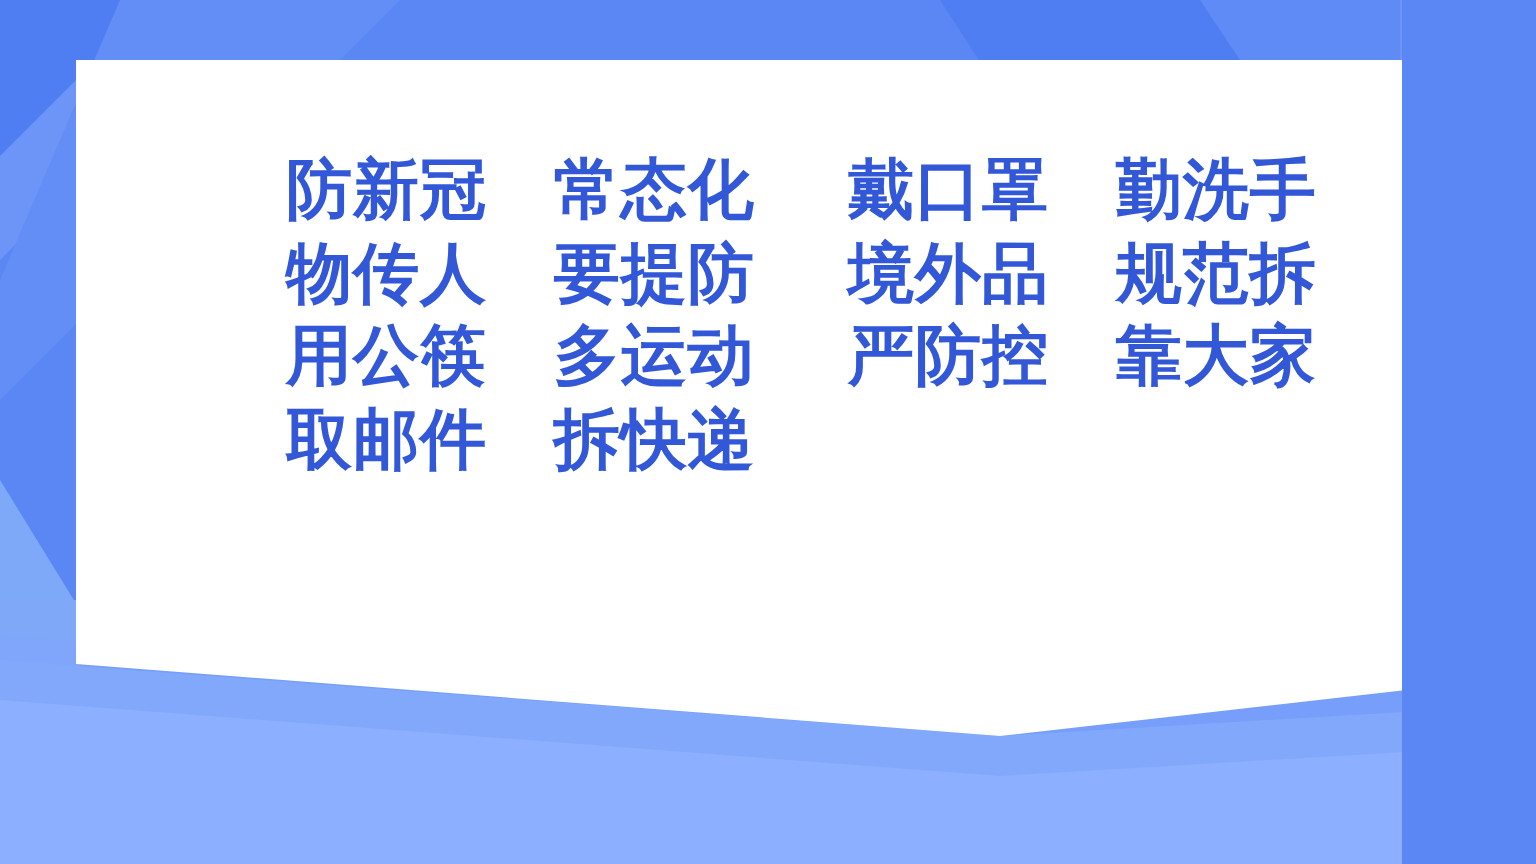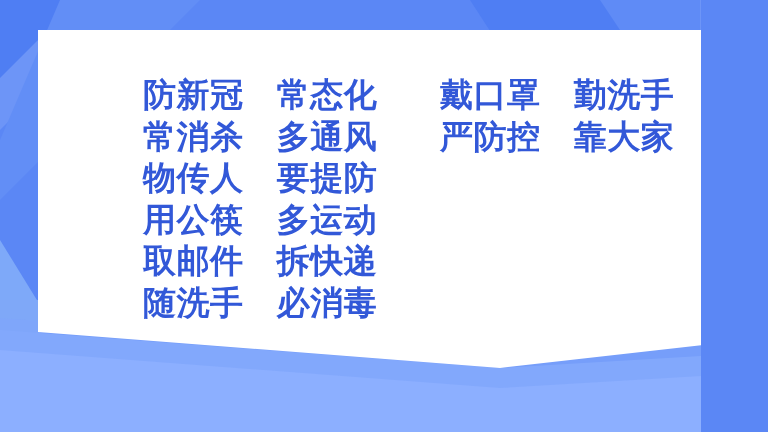--- a/index.html
+++ b/index.html
@@ -36,21 +36,21 @@
     left: 0;
     top: 0;
     width: 768px;
     height: 432px;
   }
   .slogan-col {
     position: absolute;
     top: 74px;
   }
   #slogan-col-left  { left: 143px; }
-  #slogan-col-right { left: 440px; }
+  #slogan-col-right { left: 424px; }
 
   .slogan-row {
     display: block;
     height: 41.5px;
     line-height: 41.5px;
     white-space: nowrap;
     font-size: 33px;
     font-weight: 700;
     letter-spacing: 0.5px;
     color: #3258d8;
@@ -91,51 +91,46 @@
 
   <div id="slogan-area">
 
     <div class="slogan-col" id="slogan-col-left">
       <div class="slogan-row">
         <span class="slogan-seg">防新冠</span>
         <span class="slogan-gap"></span>
         <span class="slogan-seg">常态化</span>
       </div>
       <div class="slogan-row">
-        <span class="slogan-seg">常消杀</span>
-        <span class="slogan-gap"></span>
-        <span class="slogan-seg">多通风</span>
-      </div>
-      <div class="slogan-row">
         <span class="slogan-seg">物传人</span>
         <span class="slogan-gap"></span>
         <span class="slogan-seg">要提防</span>
       </div>
       <div class="slogan-row">
         <span class="slogan-seg">用公筷</span>
         <span class="slogan-gap"></span>
         <span class="slogan-seg">多运动</span>
       </div>
       <div class="slogan-row">
         <span class="slogan-seg">取邮件</span>
         <span class="slogan-gap"></span>
         <span class="slogan-seg">拆快递</span>
       </div>
-      <div class="slogan-row">
-        <span class="slogan-seg">随洗手</span>
-        <span class="slogan-gap"></span>
-        <span class="slogan-seg">必消毒</span>
-      </div>
     </div>
 
     <div class="slogan-col" id="slogan-col-right">
       <div class="slogan-row">
         <span class="slogan-seg">戴口罩</span>
         <span class="slogan-gap"></span>
         <span class="slogan-seg">勤洗手</span>
+      </div>
+      <div class="slogan-row">
+        <span class="slogan-seg">境外品</span>
+        <span class="slogan-gap"></span>
+        <span class="slogan-seg">规范拆</span>
       </div>
       <div class="slogan-row">
         <span class="slogan-seg">严防控</span>
         <span class="slogan-gap"></span>
         <span class="slogan-seg">靠大家</span>
       </div>
     </div>
 
   </div>
 </div>

